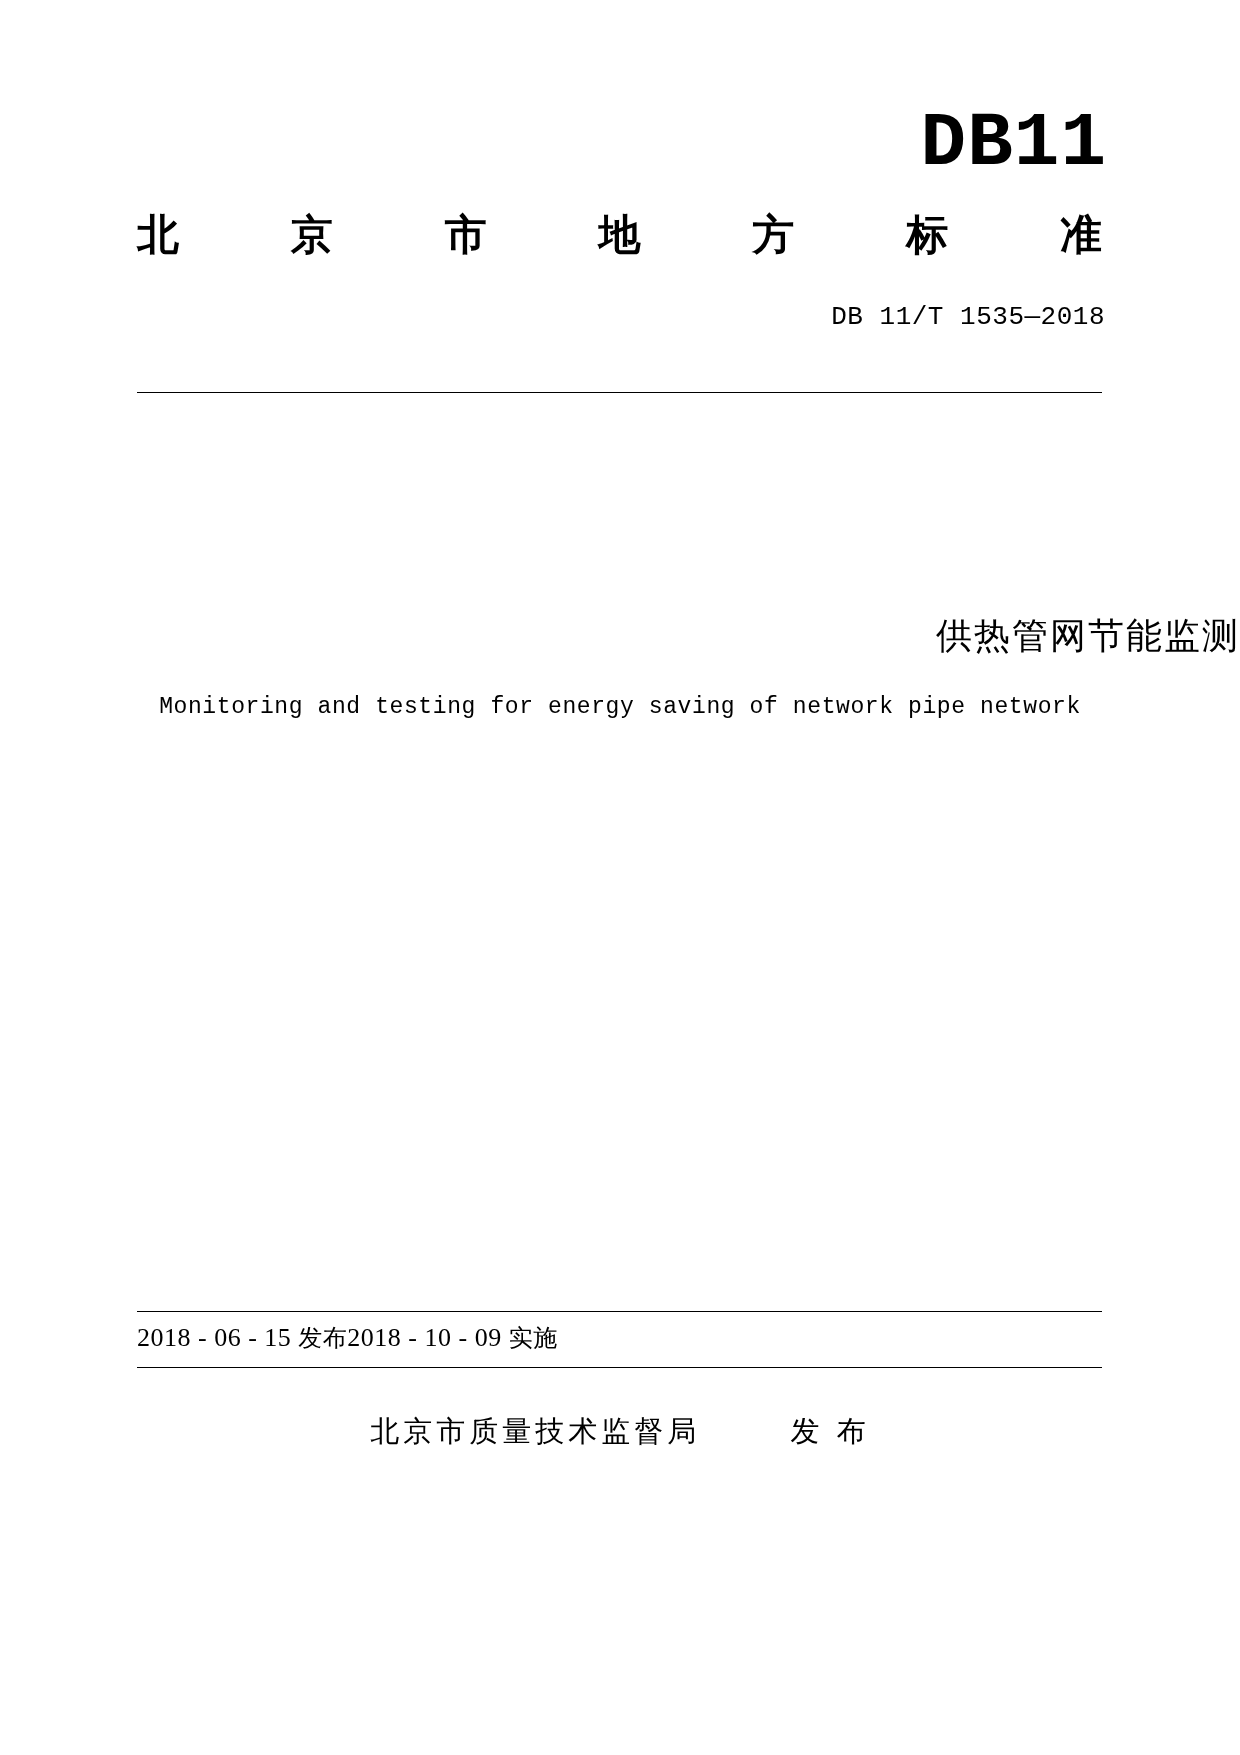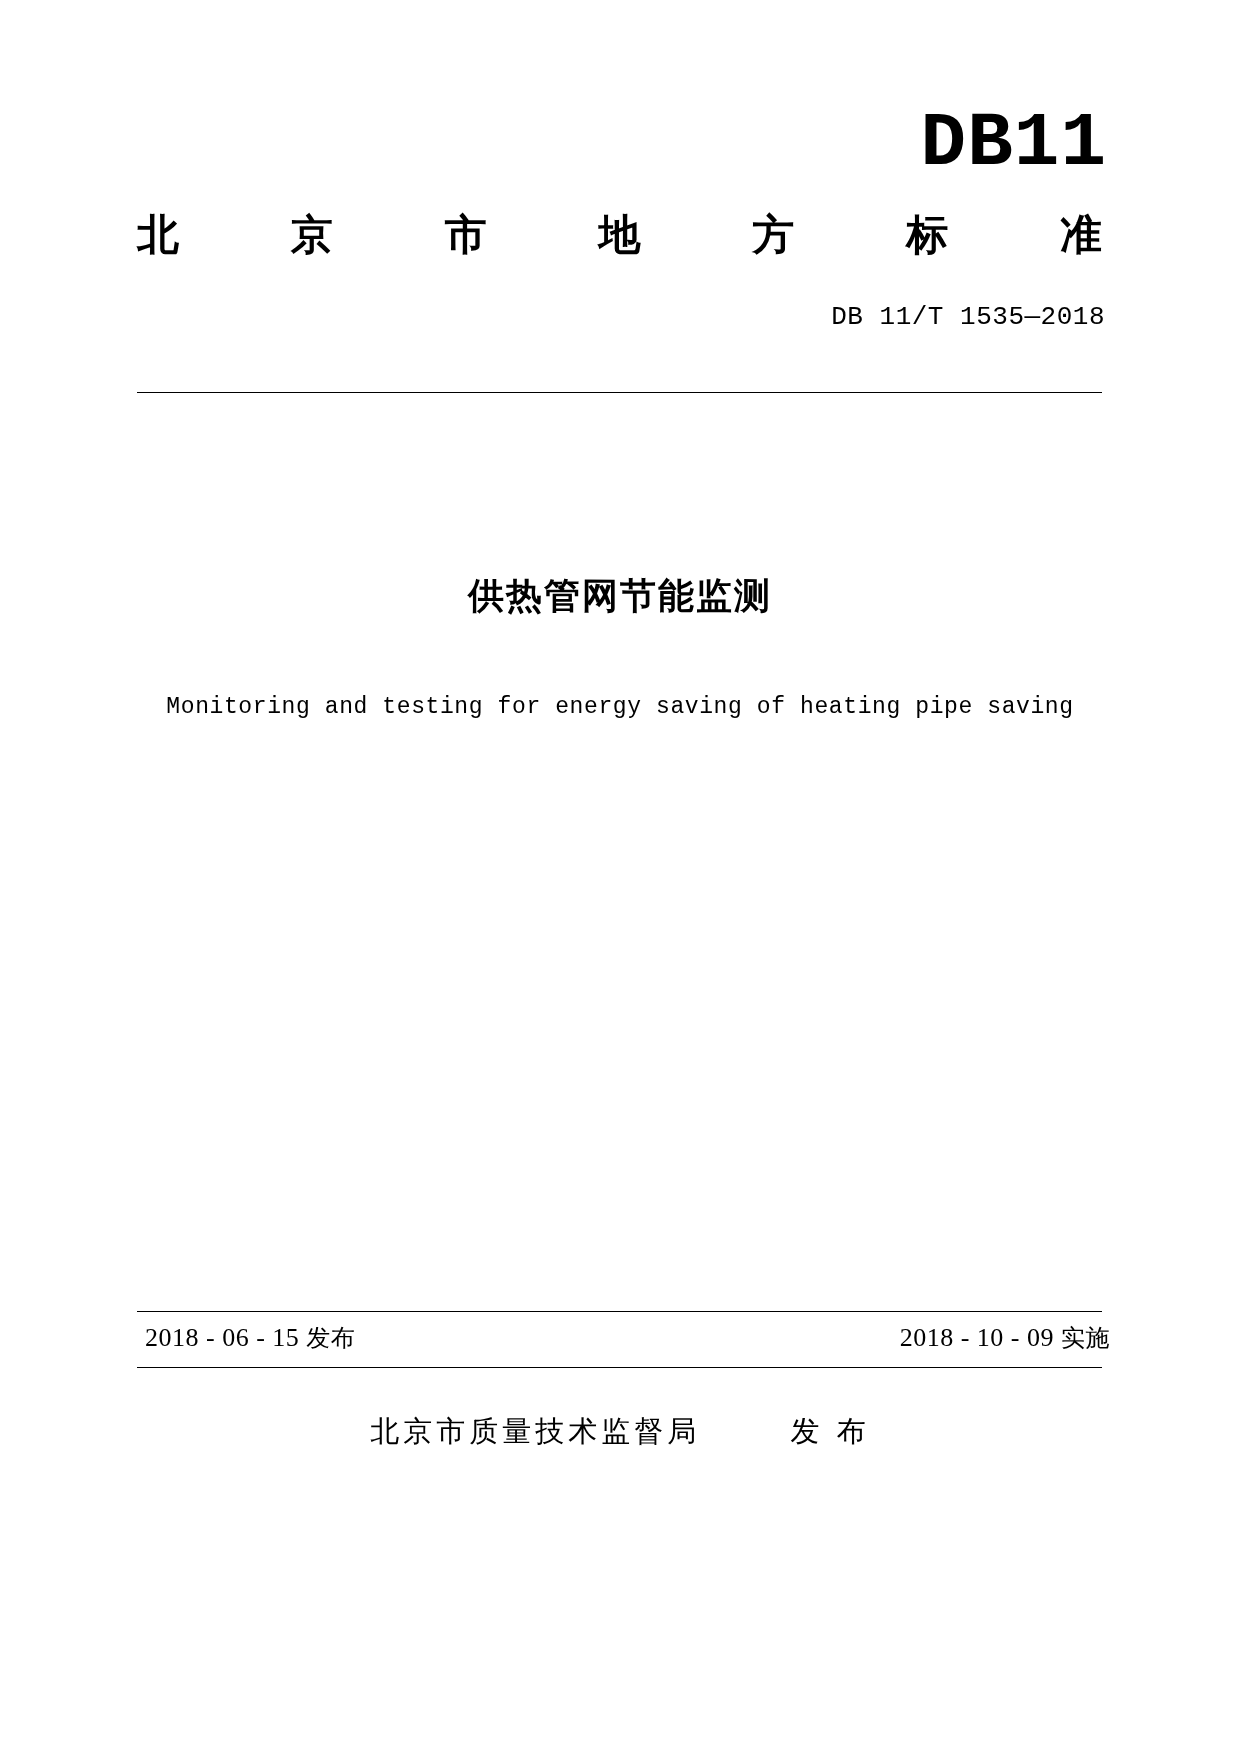--- a/index.html
+++ b/index.html
@@ -73,24 +73,24 @@
     width: 965px;
     height: 1px;
     background: #000000;
   }
 
   
   .doc-title-cn {
     position: absolute;
     left: 0;
     right: 0;
-    top: 572px;
-    text-align: center;
+    top: 612px;
+    text-align: right;
     font-family: "DejaVu Sans", sans-serif;
-    font-weight: bold;
+    font-weight: normal;
     font-size: 36px;
     letter-spacing: 2px;
   }
   .doc-title-en {
     position: absolute;
     left: 0;
     right: 0;
     top: 694px;
     text-align: center;
     font-family: "Liberation Mono", monospace;
@@ -107,24 +107,23 @@
     width: 965px;
     height: 1px;
     background: #000000;
   }
   .date-row {
     position: absolute;
     left: 137px;
     top: 1322px;
     width: 965px;
     display: flex;
-    justify-content: space-between;
+    justify-content: flex-start;
     font-size: 26px;
     letter-spacing: 0.5px;
-    margin-left: 8px;
   }
   .date-row .cn {
     font-family: "DejaVu Sans", sans-serif;
     font-size: 24px;
   }
   .rule-bottom2 {
     position: absolute;
     left: 137px;
     top: 1367px;
     width: 965px;
@@ -164,21 +163,21 @@
     <span>方</span>
     <span>标</span>
     <span>准</span>
   </div>
 
   <div class="std-number">DB 11/T 1535—2018</div>
 
   <div class="rule-top"></div>
 
   <div class="doc-title-cn">供热管网节能监测</div>
-  <div class="doc-title-en">Monitoring and testing for energy saving of heating pipe saving</div>
+  <div class="doc-title-en">Monitoring and testing for energy saving of network pipe network</div>
 
   <div class="rule-bottom"></div>
 
   <div class="date-row">
     <div>
       <span>2018 - 06 - 15</span>
       <span class="cn">发布</span>
     </div>
     <div>
       <span>2018 - 10 - 09</span>

